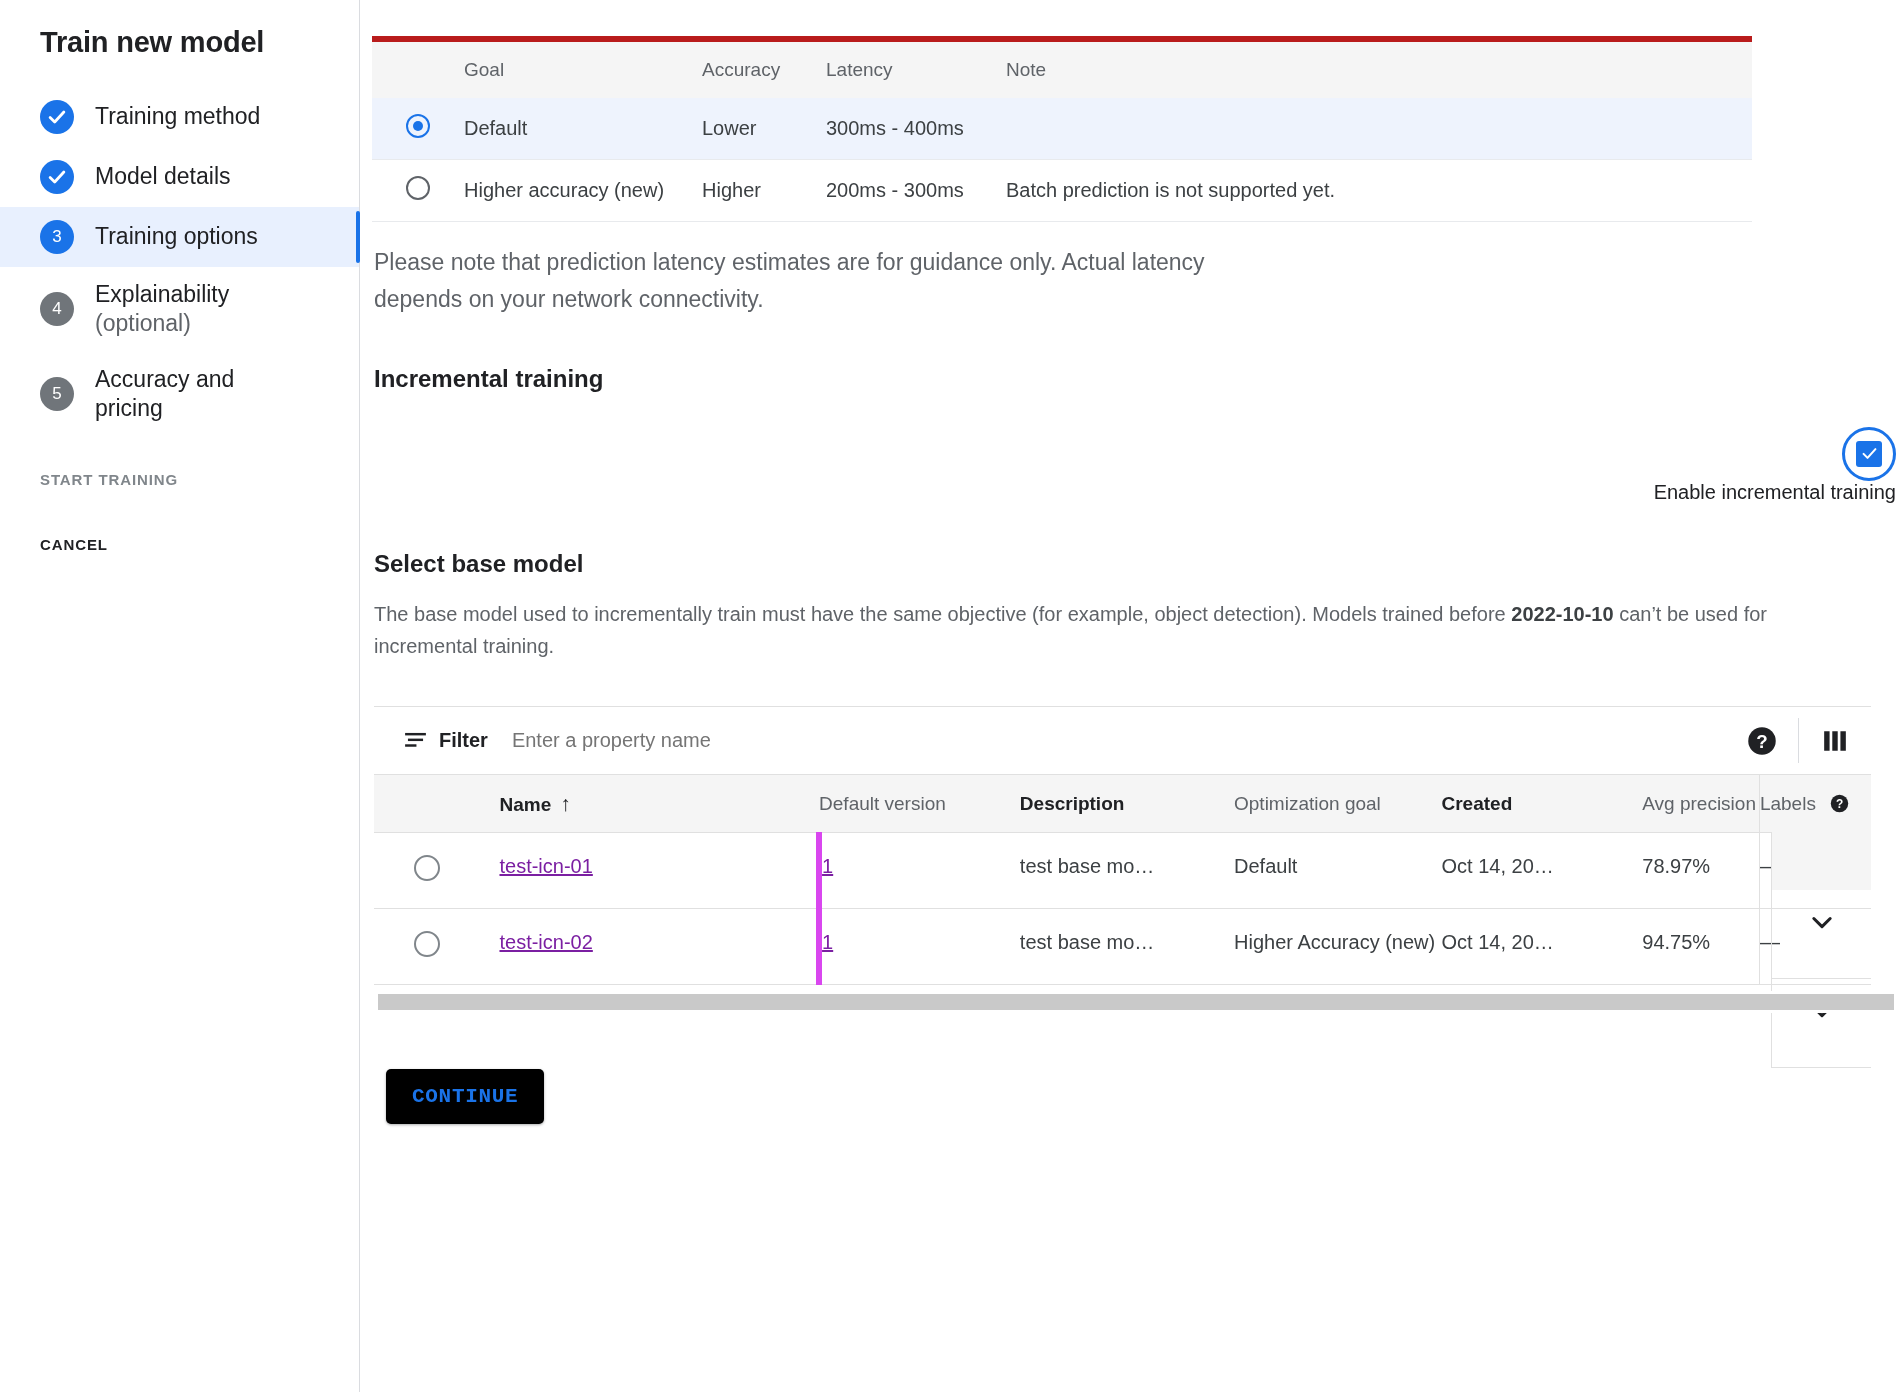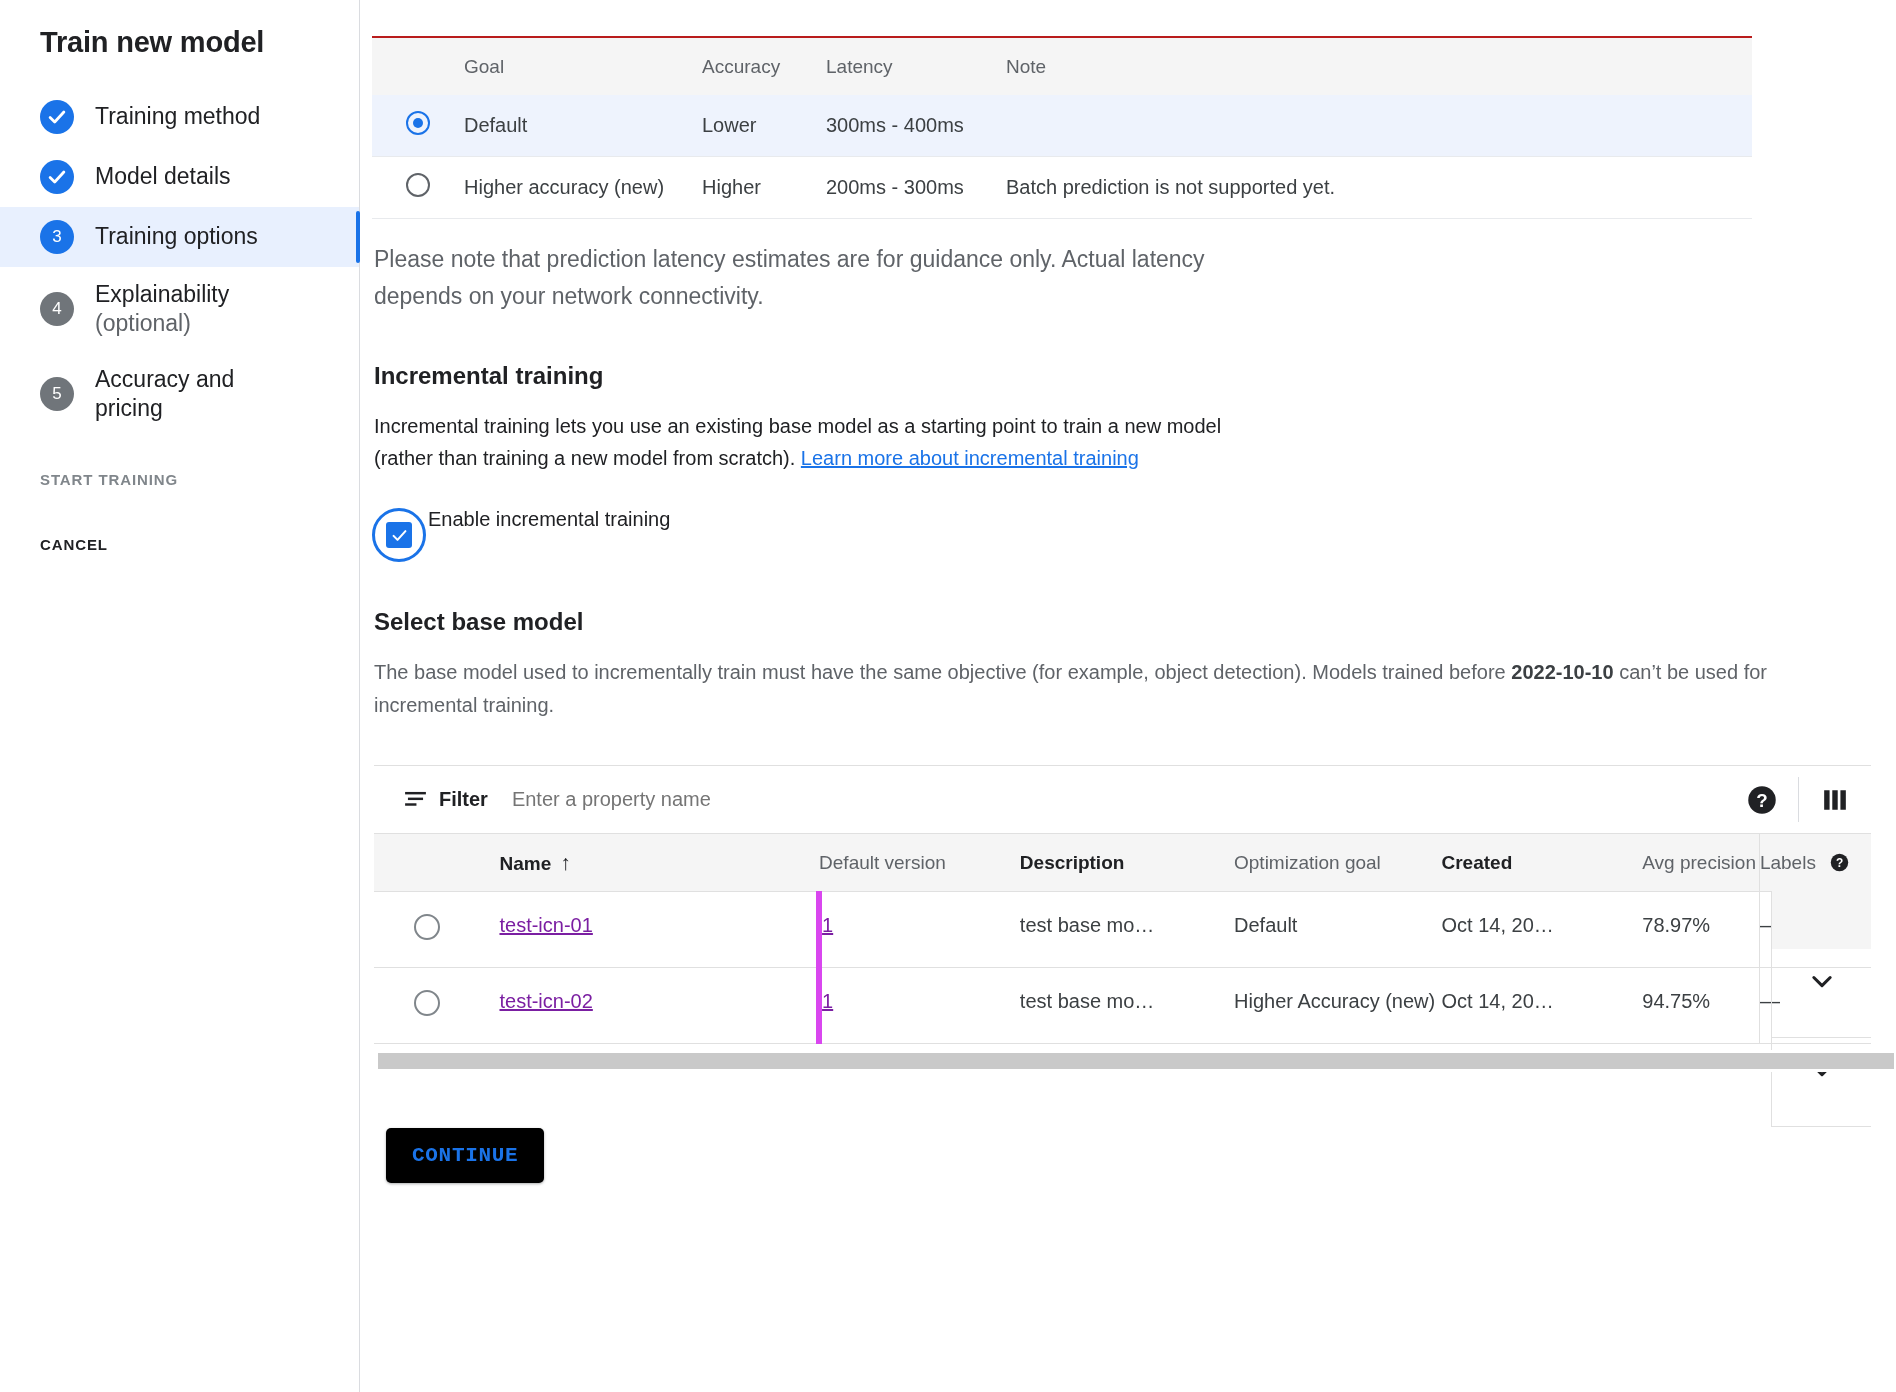--- a/index.html
+++ b/index.html
@@ -65,21 +65,21 @@
   
   .goal-table {
     width: 1380px; margin-left: 0px;
     border-collapse: collapse;
     table-layout: fixed;
   }
   .goal-table th {
     background: #f5f5f5; text-align: left;
     font-size: 19px; font-weight: normal; color: #5f6368;
     padding: 17px 0 17px 0; height: 58px;
-    border-top: 2px solid #b91c1c;
+    border-top: 6px solid #b91c1c;
   }
   .goal-table td {
     font-size: 20px; color: #3c4043;
     padding: 16px 0; vertical-align: middle;
     border-bottom: 1px solid #e8eaed;
   }
   .goal-table tr.sel td { background: #eef3fd; }
   .col-radio { width: 92px; }
   .col-goal  { width: 238px; }
   .col-acc   { width: 124px; }
@@ -107,21 +107,21 @@
   }
   .body-para {
     font-size: 20px; color: #202124; line-height: 1.62;
     margin: 20px 0 0 2px; max-width: 905px;
   }
   .body-para.grey { color:#5f6368; max-width: 1475px; }
   .body-para.grey b { color:#3c4043; font-weight: bold; }
   a.link { color: #1a73e8; text-decoration: underline; cursor: pointer; }
 
   
-  .checkrow { display:flex; align-items:flex-start; margin: 34px 0 0 2px; }
+  .checkrow { display:flex; align-items:flex-end; margin: 34px 0 0 2px; flex-direction: column; }
   .checkwrap {
     position: relative; width: 54px; height: 54px;
     display:flex; align-items:center; justify-content:center;
     flex: 0 0 54px; margin-left: -2px;
   }
   .focus-ring {
     position:absolute; inset:0; border-radius:50%;
     border: 3px solid #1a73e8;
   }
   .cbox {
@@ -295,24 +295,20 @@
             <td>200ms - 300ms</td>
             <td>Batch prediction is not supported yet.</td>
           </tr>
         </tbody>
       </table>
 
       <p class="note-para">Please note that prediction latency estimates are for guidance only. Actual latency depends on your network connectivity.</p>
 
       
       <h3 class="section">Incremental training</h3>
-      <p class="body-para">
-        <span>Incremental training lets you use an existing base model as a starting point to train a new model (rather than training a new model from scratch).</span>
-        <a class="link">Learn more about incremental training</a>
-      </p>
 
       <div class="checkrow">
         <span class="checkwrap">
           <span class="focus-ring"></span>
           <span class="cbox">
             <svg viewBox="0 0 24 24" fill="none">
                 <path d="M4.5 12.5l5 5 10-11" stroke="#fff" stroke-width="2.6" stroke-linecap="round" stroke-linejoin="round"></path>
               </svg>
           </span>
         </span>

